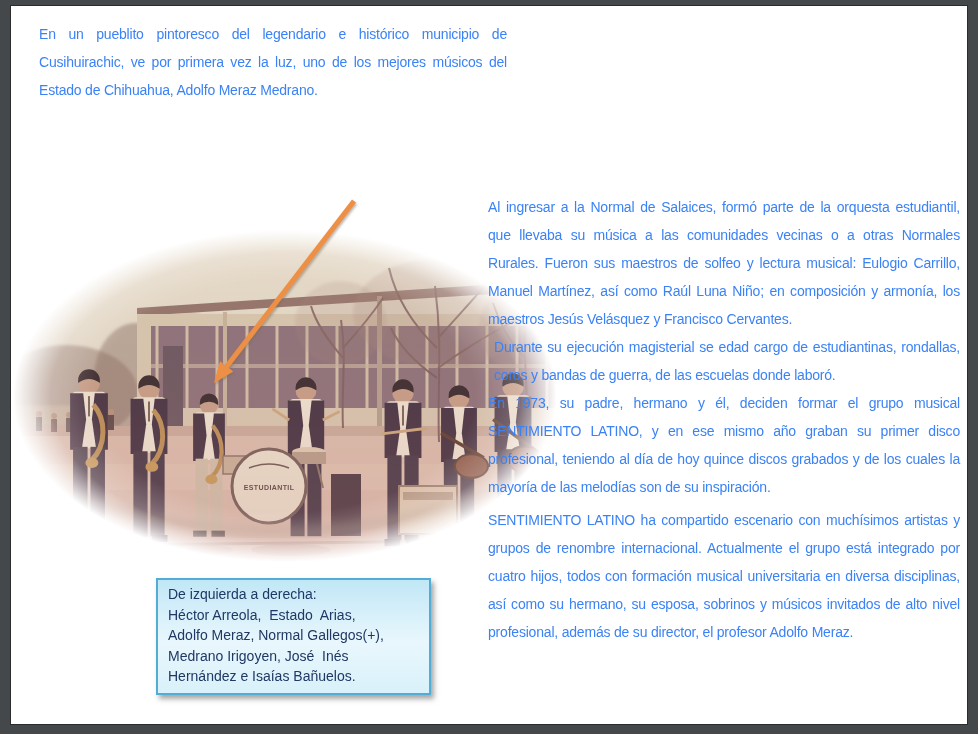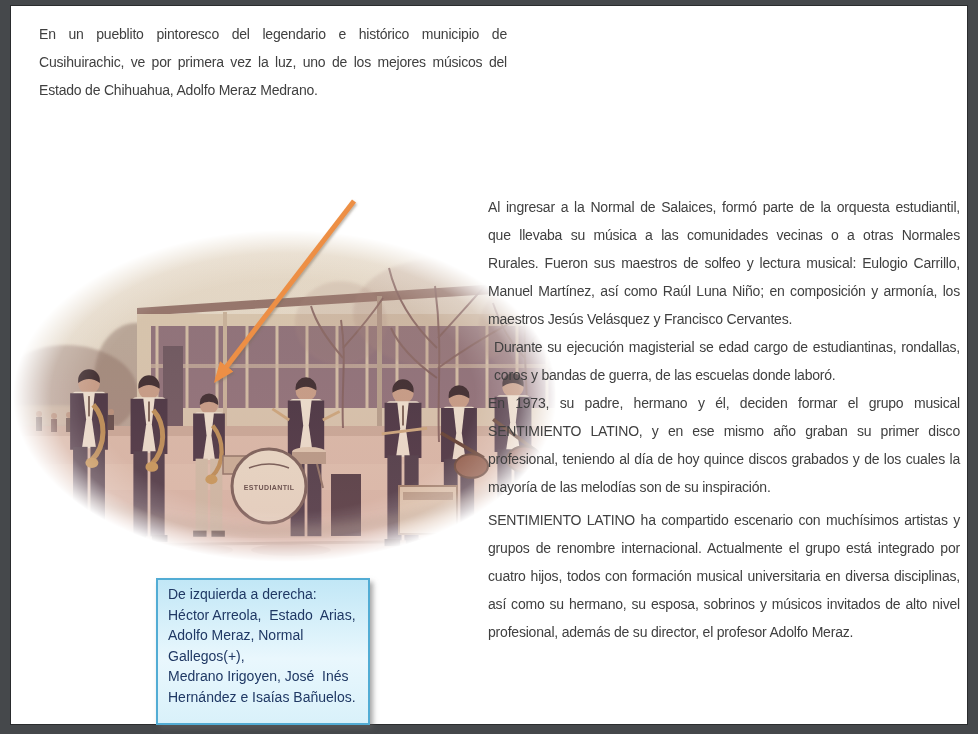--- a/index.html
+++ b/index.html
@@ -11,21 +11,21 @@
     overflow:hidden;
   }
   .page{
     position:absolute;left:10px;top:5px;
     width:958px;height:720px;
     background:#ffffff;
     border:1px solid #2a2c2e;
     box-sizing:border-box;
   }
   .para{
-    color:#404040;
+    color:#3b82f6;
     font-size:14px;
     line-height:28px;
     text-align:justify;
     letter-spacing:-0.2px;
     margin:0;
   }
   .left-col{
     position:absolute;left:28px;top:14px;width:468px;z-index:2;
   }
   .left-col .para{margin-bottom:22px;}
@@ -35,26 +35,26 @@
   .p3{}
   .p4{margin-left:6px;margin-bottom:0;}
   .p5{margin-bottom:5px;}
   .photo-wrap{
     position:absolute;left:0px;top:222px;width:548px;height:336px;z-index:1;
   }
   .arrow-wrap{
     position:absolute;left:190px;top:185px;width:170px;height:210px;z-index:3;
   }
   .caption-box{
-    position:absolute;left:145px;top:572px;width:214px;z-index:4;
+    position:absolute;left:145px;top:572px;width:275px;z-index:4;
     box-sizing:border-box;
     border:2px solid #52acd4;
     background:linear-gradient(180deg,#c1e7f6 0%,#e9f7fd 55%,#d9f1fa 100%);
     box-shadow:3px 4px 5px rgba(95,95,95,0.55);
-    padding:4px 10px 16px 10px;
+    padding:4px 10px 6px 10px;
   }
   .caption-line{
     color:#1f3864;
     font-size:14px;
     line-height:20.5px;
     white-space:pre-wrap;
   }
 </style>
 </head>
 <body>

